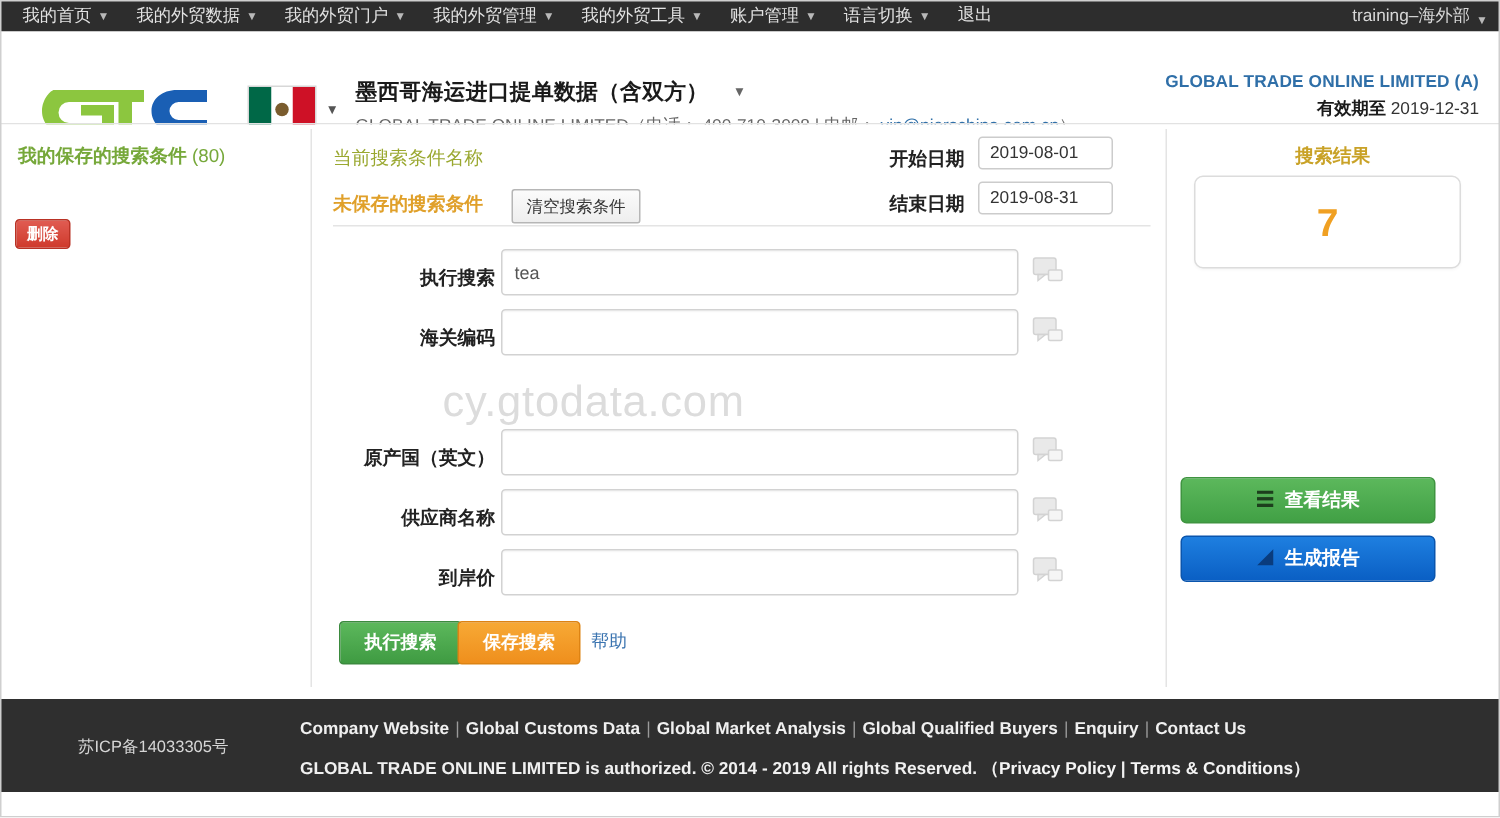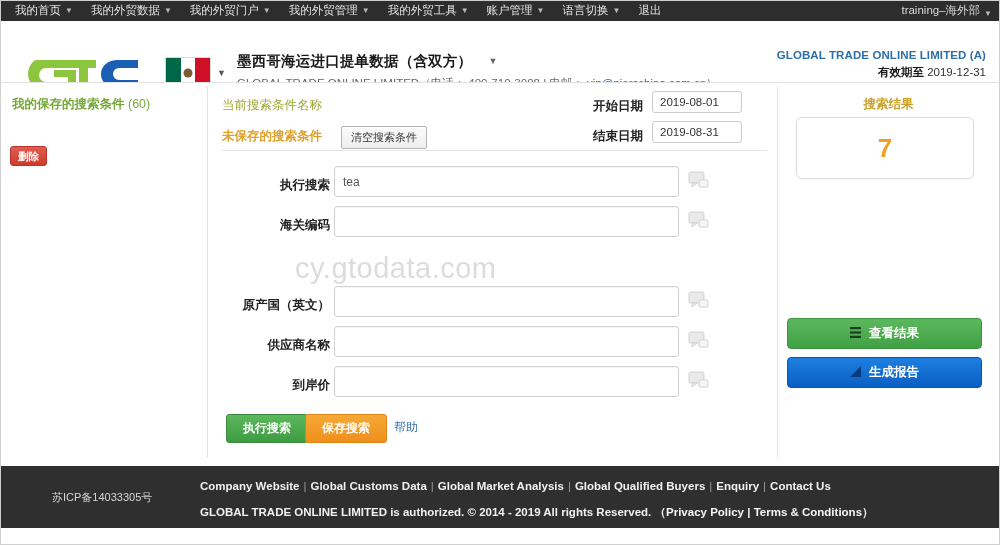--- a/index.html
+++ b/index.html
@@ -134,21 +134,21 @@
   }
   .res-box {
     position:absolute; left:796px; top:117px; width:178px; height:62px;
     border:1px solid #dcdcdc; border-radius:6px; background:#fff;
     display:flex; align-items:center; justify-content:center;
     box-shadow:0 1px 2px rgba(0,0,0,.04);
   }
   .res-num { font-size:26px; font-weight:bold; color:#f0a022; }
 
   .btn-view, .btn-report {
-    position:absolute; left:787px; width:195px; height:31px;
+    position:absolute; left:787px; width:170px; height:31px;
     border-radius:4px; cursor:pointer;
     display:flex; align-items:center; justify-content:center; gap:8px;
     font-size:12.5px; font-weight:bold; color:#fff;
   }
   .btn-view { top:318px; background:linear-gradient(to bottom,#5cb85c,#41a045); border:1px solid #3f9440; }
   .btn-report { top:357px; background:linear-gradient(to bottom,#1e7fe0,#0a5fc4); border:1px solid #0a55ad; }
 
   
   .watermark {
     position:absolute; left:295px; top:252px; z-index:5; pointer-events:none;
@@ -237,21 +237,21 @@
   <div class="hdr-line"></div>
 
   <div class="body-area"></div>
   <div class="vdiv-left"></div>
   <div class="vdiv-right"></div>
 
   <div class="watermark">cy.gtodata.com</div>
 
   <div class="saved-title">
     <span>我的保存的搜索条件</span>
-    <span class="cnt">(60)</span>
+    <span class="cnt">(80)</span>
   </div>
   <div class="btn-del">删除</div>
 
   <div class="cur-label">当前搜索条件名称</div>
   <div class="unsaved-label">未保存的搜索条件</div>
   <div class="btn-clear">清空搜索条件</div>
 
   <div class="date-lbl" style="left:593px; top:98px;">开始日期</div>
   <input class="date-inp" style="left: 652px; top: 91px;" value="2019-08-01">
   <div class="date-lbl" style="left:593px; top:128px;">结束日期</div>

